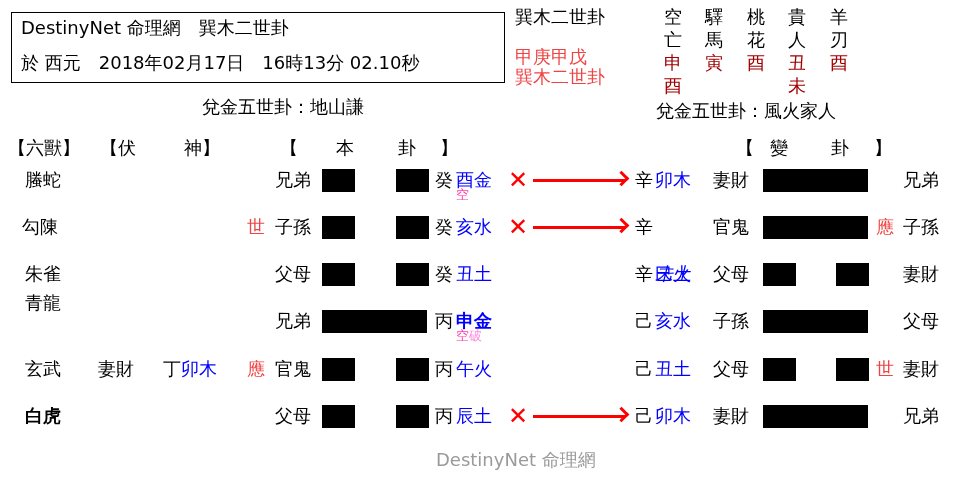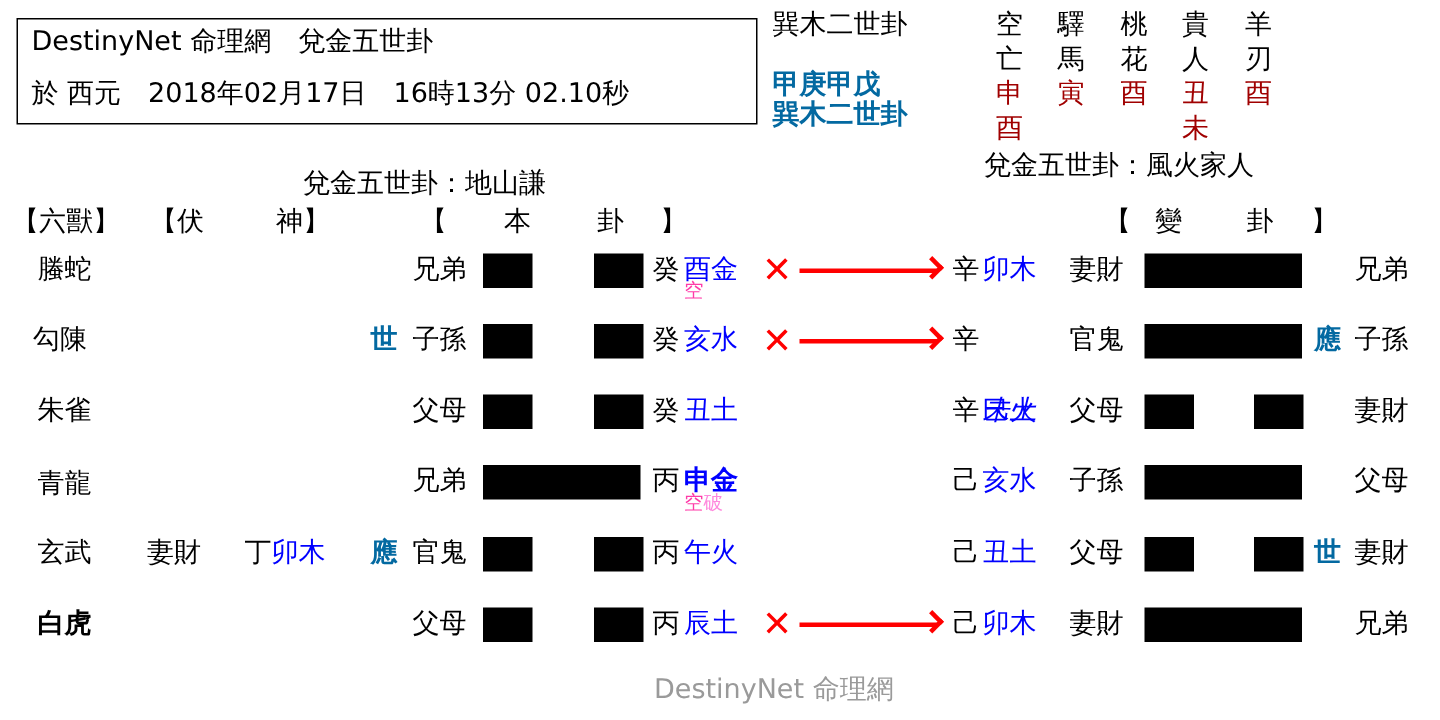--- a/index.html
+++ b/index.html
@@ -1,36 +1,36 @@
 <!DOCTYPE html>
 <html><head>
 <meta charset="utf-8">
 <style>
   html,body{margin:0;padding:0;background:#fff;}
   body{width:960px;height:480px;position:relative;overflow:hidden;
        font-family:"DejaVu Sans","Liberation Sans",sans-serif;color:#000;font-size:18px;}
   .abs{position:absolute;white-space:nowrap;line-height:22px;}
   .box{position:absolute;left:11px;top:12px;width:494px;height:71px;border:1px solid #000;box-sizing:border-box;}
-  .red{color:#0369a1;font-weight:bold;}
+  .red{color:#ef4444;}
   .dred{color:#a00000;}
   .blue{color:#0000ff;}
   .pink{color:#ff3aa8;font-size:13px;}
   .lpink{color:#ff88dd;font-size:13px;}
   .gray{color:#9a9a9a;}
   .bar{position:absolute;background:#000;height:23px;}
   .xmark{position:absolute;color:#ff0000;font-size:24px;font-weight:bold;line-height:22px;}
   .arrow{position:absolute;height:3px;background:#ff0000;}
   .arrow::after{content:"";position:absolute;right:-2px;top:-6px;width:11px;height:11px;
        border-right:3px solid #ff0000;border-top:3px solid #ff0000;transform:rotate(45deg);box-sizing:border-box;}
 </style>
 </head>
 <body>
 
 <div class="box"></div>
-<div class="abs" style="left:21px;top:17px;">DestinyNet 命理網　兌金五世卦</div>
+<div class="abs" style="left:21px;top:17px;">DestinyNet 命理網　巽木二世卦</div>
 <div class="abs" style="left:21px;top:52px;">於 西元　2018年02月17日　16時13分 02.10秒</div>
 
 <div class="abs" style="left:515px;top:6px;">巽木二世卦</div>
 <div class="abs red" style="left:515px;top:47px;line-height:20px;">甲庚甲戊</div>
 <div class="abs red" style="left:515px;top:67px;line-height:20px;">巽木二世卦</div>
 
 <div id="shensha">
     <div class="abs " style="left: 664px; top: 6px;">空</div>
     <div class="abs " style="left: 664px; top: 29px;">亡</div>
     <div class="abs dred" style="left: 664px; top: 52px;">申</div>
@@ -43,21 +43,21 @@
     <div class="abs dred" style="left: 747px; top: 52px;">酉</div>
     <div class="abs " style="left: 788px; top: 6px;">貴</div>
     <div class="abs " style="left: 788px; top: 29px;">人</div>
     <div class="abs dred" style="left: 788px; top: 52px;">丑</div>
     <div class="abs dred" style="left: 788px; top: 75px;">未</div>
     <div class="abs " style="left: 830px; top: 6px;">羊</div>
     <div class="abs " style="left: 830px; top: 29px;">刃</div>
     <div class="abs dred" style="left: 830px; top: 52px;">酉</div>
   </div>
 
-<div class="abs" style="left:202px;top:112px;">兌金五世卦：地山謙</div>
+<div class="abs" style="left:202px;top:96px;">兌金五世卦：地山謙</div>
 <div class="abs" style="left:656px;top:100px;">兌金五世卦：風火家人</div>
 
 <div class="abs" style="left:8px;top:137px;">【六獸】</div>
 <div class="abs" style="left:100px;top:137px;">【伏</div>
 <div class="abs" style="left:184px;top:137px;">神】</div>
 <div class="abs" style="left:280px;top:137px;">【</div>
 <div class="abs" style="left:336px;top:137px;">本</div>
 <div class="abs" style="left:398px;top:137px;">卦</div>
 <div class="abs" style="left:440px;top:137px;">】</div>
 <div class="abs" style="left:736px;top:137px;">【</div>
@@ -107,21 +107,21 @@
       <span class="abs " style="left: 435px; top: 263px;">癸</span>
       <span class="abs blue" style="left: 456px; top: 263px;">丑土</span>
       <span class="abs " style="left: 635px; top: 263px;">辛</span>
       <span class="abs blue" style="left: 655px; top: 263px; font-style: italic;">未土</span>
       <span class="abs " style="left: 713px; top: 263px;">父母</span>
       <div class="bar" style="left: 763px; top: 263px; width: 33px;"></div>
       <div class="bar" style="left: 836px; top: 263px; width: 33px;"></div>
       <span class="abs " style="left: 903px; top: 263px;">妻財</span>
     </div>
     <div>
-      <span class="abs " style="left: 25px; top: 312px; text-align: right;">青龍</span>
+      <span class="abs " style="left: 25px; top: 292px; text-align: right;">青龍</span>
       <span class="abs " style="left: 275px; top: 310px;">兄弟</span>
       <div class="bar" style="left: 322px; top: 310px; width: 105px;"></div>
       <span class="abs " style="left: 435px; top: 310px;">丙</span>
       <span class="abs blue" style="left: 456px; top: 310px; font-weight: bold;">申金</span>
       <span class="abs pink" style="left: 456px; top: 329px; line-height: 14px;">空</span>
       <span class="abs lpink" style="left: 469px; top: 329px; line-height: 14px;">破</span>
       <span class="abs " style="left: 635px; top: 310px;">己</span>
       <span class="abs blue" style="left: 655px; top: 310px;">亥水</span>
       <span class="abs " style="left: 713px; top: 310px;">子孫</span>
       <div class="bar" style="left: 763px; top: 310px; width: 105px;"></div>

